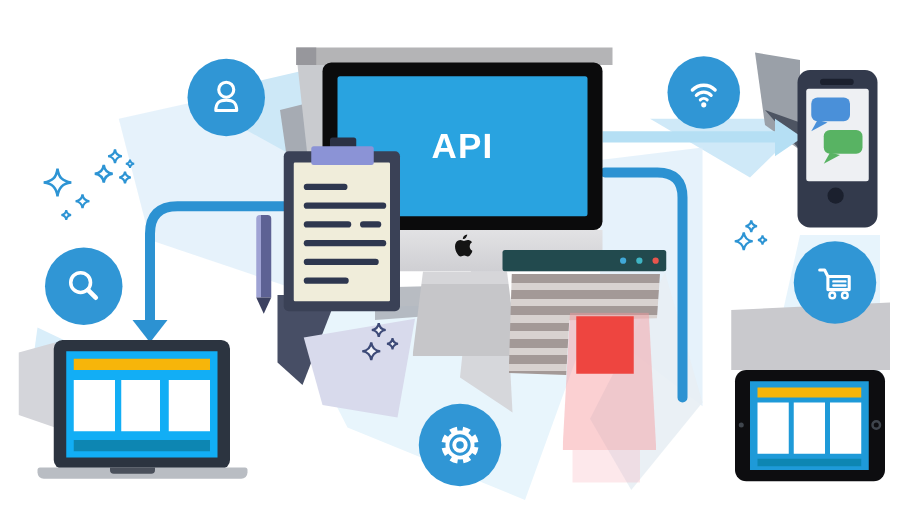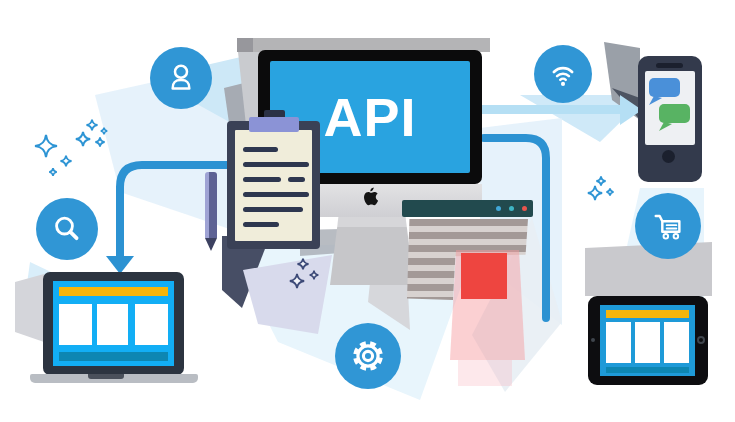--- a/index.html
+++ b/index.html
@@ -9,21 +9,21 @@
   }
   .abs{position:absolute;}
   svg.layer{position:absolute;left:0;top:0;width:735px;height:422px;}
 
   
   .shadow-band{left:237px;top:38px;width:253px;height:14px;background:#b4b4b6;}
   .shadow-band-cap{left:237px;top:38px;width:16px;height:14px;background:#97979c;}
   .bezel{left:258px;top:50px;width:224px;height:134px;background:#0b0b0c;border-radius:7px;}
   .screen{left:270px;top:61px;width:200px;height:112px;background:#29a3e0;border-radius:2px;
     display:flex;align-items:center;justify-content:center;}
-  .api-label{color:#fff;font-size:54px;font-weight:bold;letter-spacing:1px;}
+  .api-label{color:#fff;font-size:28px;font-weight:bold;letter-spacing:1px;}
   .chin{left:258px;top:184px;width:224px;height:33px;background:linear-gradient(#e2e2e4,#cfcfd3);border-radius:0 0 3px 3px;
     display:flex;justify-content:center;}
   .stand{left:330px;top:217px;width:84px;height:68px;background:linear-gradient(#d6d6d9 0 10px,#c6c6c9 10px);
     clip-path:polygon(10% 0,90% 0,100% 100%,0 100%);}
 
   
   .scan-bar{left:402px;top:200px;width:131px;height:17px;background:#224a4e;border-radius:2px;}
   .scan-dot{position:absolute;top:6px;width:5px;height:5px;border-radius:50%;}
   .scan-stack{left:407px;top:219px;width:121px;height:81px;
     background:repeating-linear-gradient(180deg,#a39997 0 7px,#d8d2d0 7px 13px);

